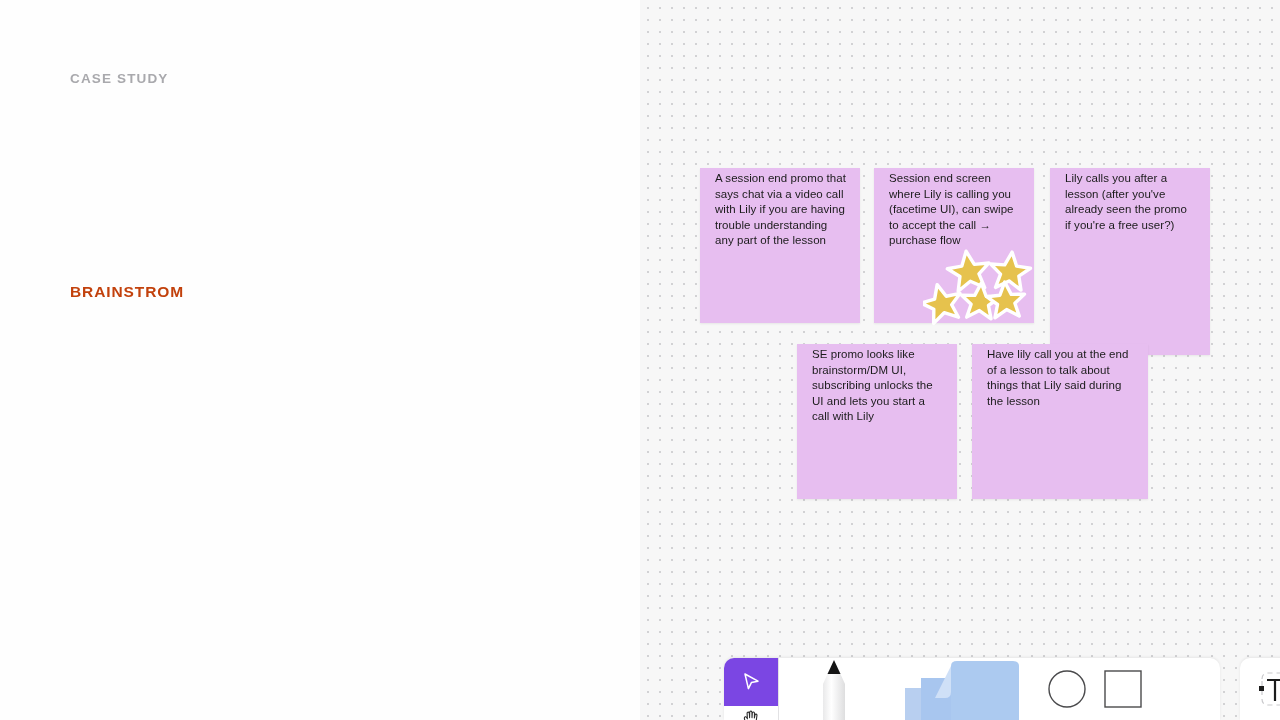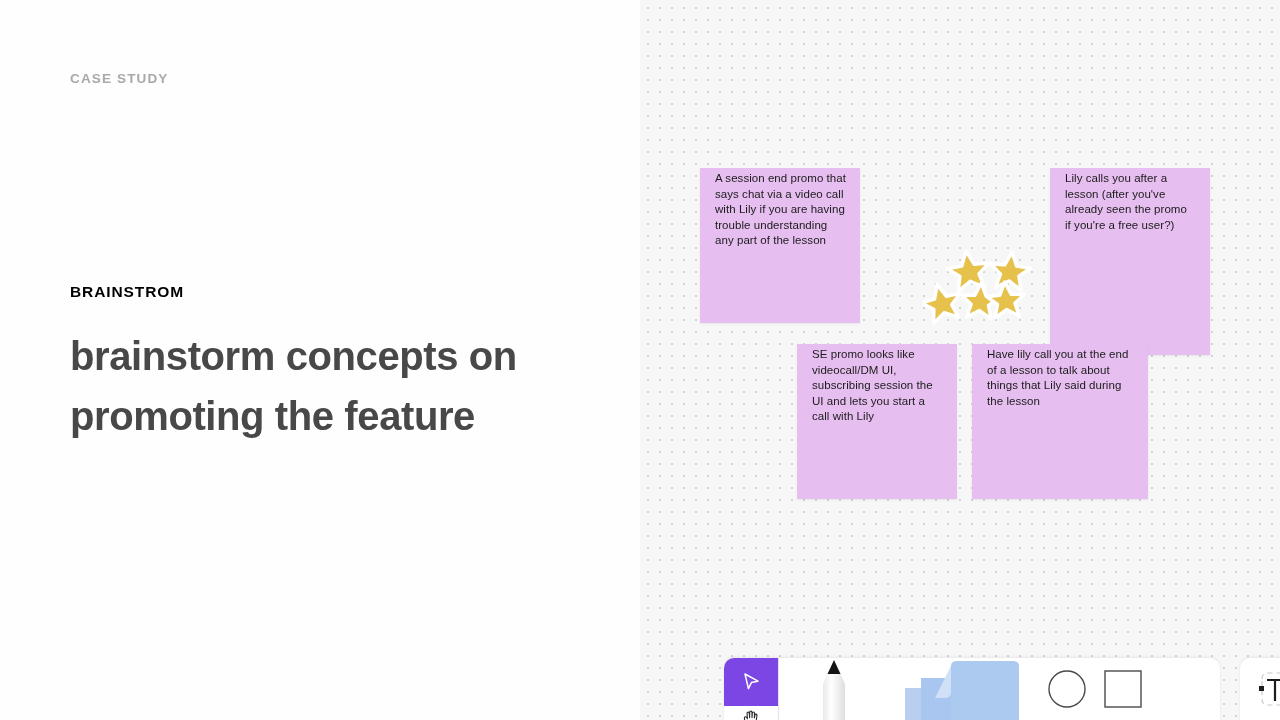--- a/index.html
+++ b/index.html
@@ -16,21 +16,21 @@
     background:#fefefe;
   }
   .eyebrow {
     position:absolute; left:70px; top:71px;
     font-size:13.5px; font-weight:bold; letter-spacing:1.15px;
     color:#a9a9ad;
   }
   .section-label {
     position:absolute; left:70px; top:283px;
     font-size:15.5px; font-weight:bold; letter-spacing:0.9px;
-    color:#000000;
+    color:#c2410c;
   }
   .headline {
     position:absolute; left:70px; top:326px; width:520px;
     font-size:40px; font-weight:bold; line-height:60px;
     letter-spacing:-0.4px; color:#484848;
   }
   .headline .ln { display:block; }
 
   
   .board {
@@ -105,31 +105,28 @@
   .tool-text  { width:70px; display:flex; align-items:center; justify-content:center; height:62px; }
 </style>
 </head>
 <body>
 
 <div class="page">
 
   <div class="left-panel">
     <div class="eyebrow">CASE STUDY</div>
     <div class="section-label">BRAINSTROM</div>
-    <h1 class="headline">
-      <span class="ln">brainstorm concepts on</span>
-      <span class="ln">promoting the feature</span>
-    </h1>
   </div>
 
   <div class="board">
 
     <div class="note n1">A session end promo that says chat via a video call with Lily if you are having trouble understanding any part of the lesson</div>
+    <div class="note n2">Session end screen where Lily is calling you (facetime UI), can swipe to accept the call → purchase flow</div>
     <div class="note n3">Lily calls you after a lesson (after you've already seen the promo if you're a free user?)</div>
-    <div class="note n4">SE promo looks like videocall/DM UI, subscribing session the UI and lets you start a call with Lily</div>
+    <div class="note n4">SE promo looks like brainstorm/DM UI, subscribing unlocks the UI and lets you start a call with Lily</div>
     <div class="note n5">Have lily call you at the end of a lesson to talk about things that Lily said during the lesson</div>
 
     <div class="stars">
       <svg viewBox="0 0 110 80" xmlns="http://www.w3.org/2000/svg">
         <g fill="#e6c24d" stroke="#ffffff" stroke-width="3.4" stroke-linejoin="round">
           <g transform="translate(46,24) rotate(-8)">
             <polygon points="0,-21 6.3,-6.8 21,-6.2 9.6,3.2 13.4,17.6 0,9.4 -13.4,17.6 -9.6,3.2 -21,-6.2 -6.3,-6.8"></polygon>
           </g>
           <g transform="translate(87,24) rotate(6)">
             <polygon points="0,-20 6,-6.5 20,-5.9 9.2,3.1 12.8,16.8 0,9 -12.8,16.8 -9.2,3.1 -20,-5.9 -6,-6.5"></polygon>

